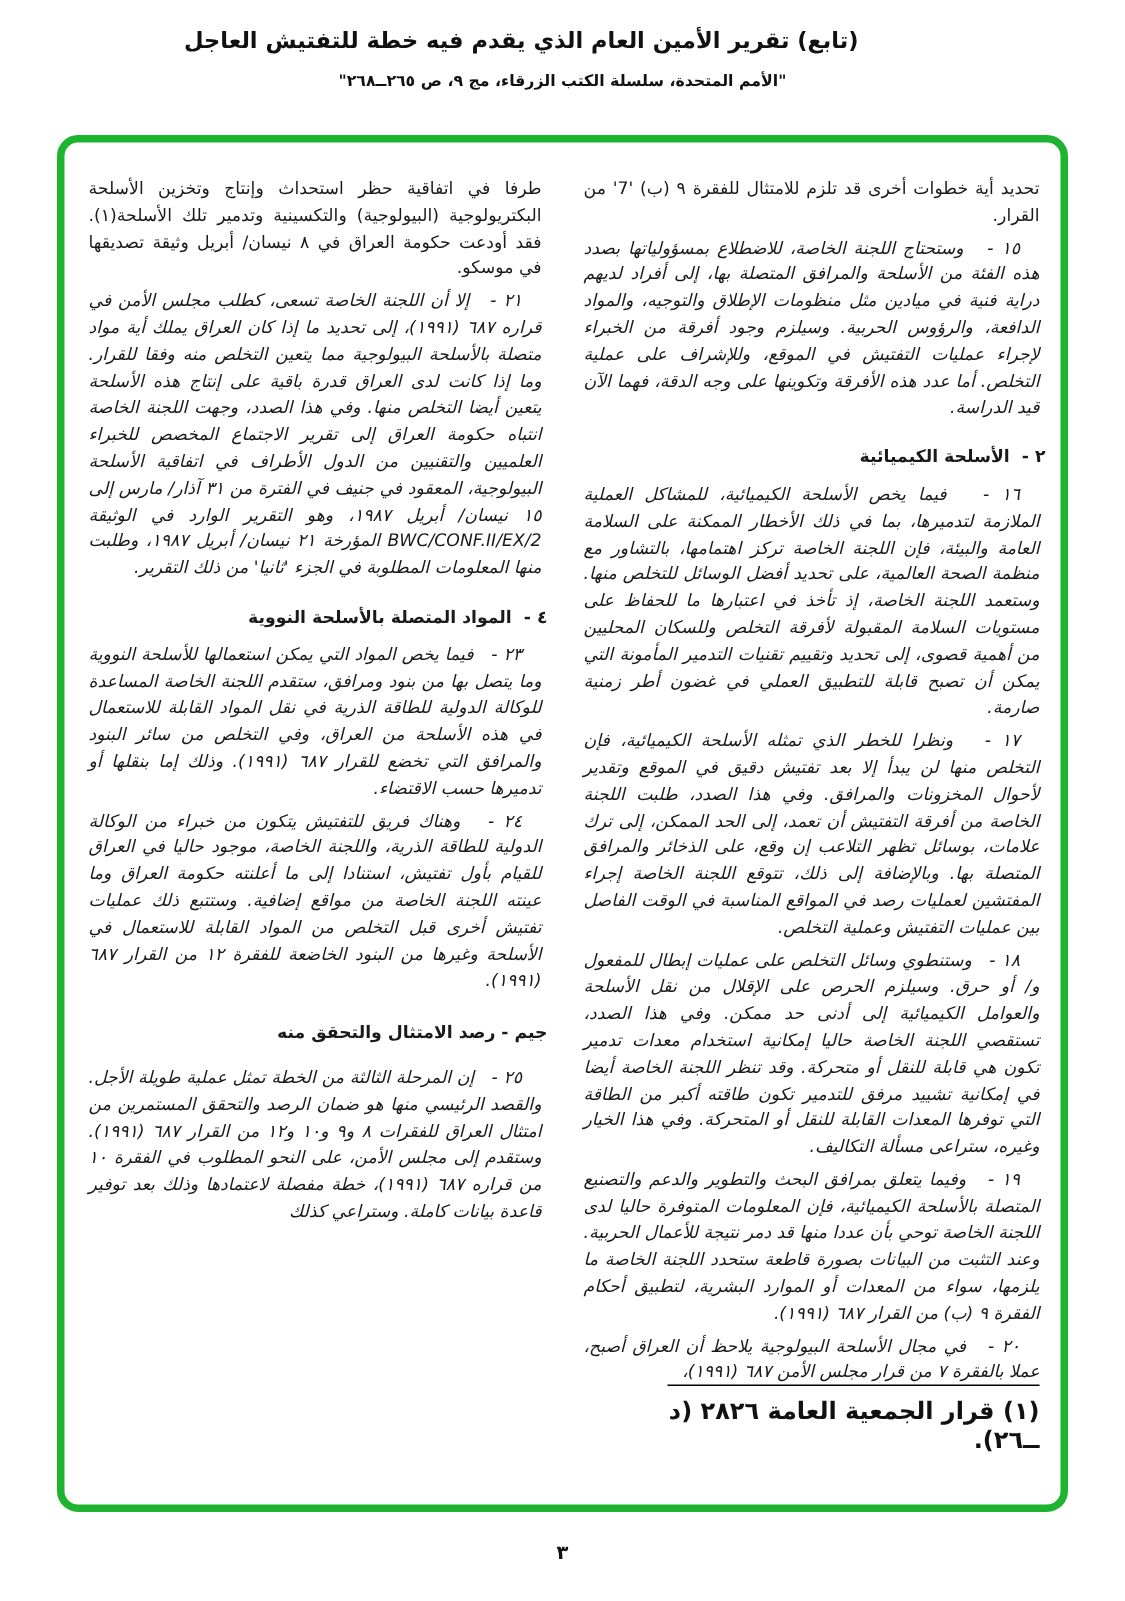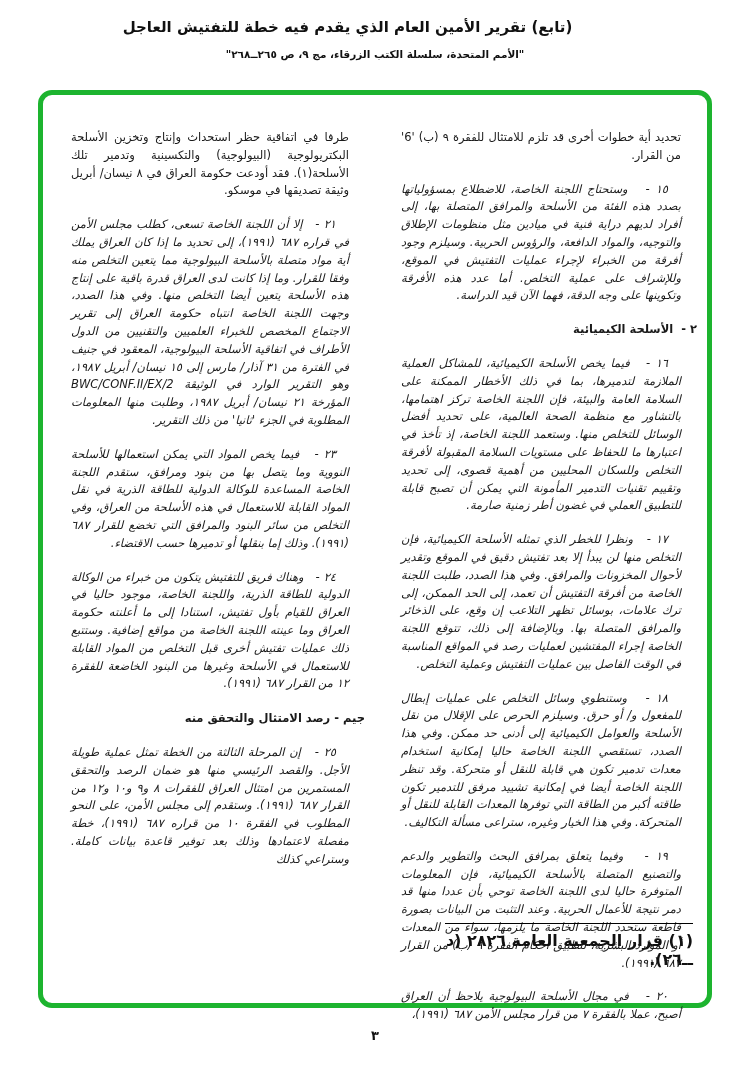--- a/index.html
+++ b/index.html
@@ -20,21 +20,21 @@
     border:5px solid var(--green,#1db42f);border-radius:14px;box-sizing:border-box;
     background:#fff;
   }
   .col{
     position:absolute;top:18px;direction:rtl;
     font-size:11.5px;line-height:17.8px;text-align:justify;text-justify:inter-word;
     color:#1a1a1a;
   }
   .col-right{right:10px;width:312px;}
   .col-left{left:12px;width:310px;}
-  .block{margin:16px;}
+  .block{margin:4px;}
   .para{text-indent:13px;font-style:italic;}
   .heading{font-weight:bold;margin:15px 0 7px;text-align:right;text-indent:0;}
   .heading-center{font-weight:bold;text-align:right;margin:17px 0 12px;text-indent:0;}
   .footnote{
     position:absolute;right:14px;bottom:34px;width:248px;
     border-top:1.5px solid #000;padding-top:7px;
     font-size:16px;font-weight:bold;text-align:right;direction:rtl;
   }
   .page-number{
     position:absolute;top:1028px;left:0;width:750px;text-align:center;
@@ -42,32 +42,33 @@
   }
 </style>
 </head>
 <body>
 
 <div class="doc-title">(تابع) تقرير الأمين العام الذي يقدم فيه خطة للتفتيش العاجل</div>
 <div class="doc-subtitle">"الأمم المتحدة، سلسلة الكتب الزرقاء، مج ٩، ص ٢٦٥ــ٢٦٨"</div>
 
 <div class="green-box">
   <div class="col col-right">
-      <div class="block continuation">تحديد أية خطوات أخرى قد تلزم للامتثال للفقرة ٩ (ب) '6' من القرار.</div>
+      <div class="block continuation">تحديد أية خطوات أخرى قد تلزم للامتثال للفقرة ٩ (ب) '7' من القرار.</div>
       <div class="block para">١٥ -&nbsp;&nbsp;&nbsp;وستحتاج اللجنة الخاصة، للاضطلاع بمسؤولياتها بصدد هذه الفئة من الأسلحة والمرافق المتصلة بها، إلى أفراد لديهم دراية فنية في ميادين مثل منظومات الإطلاق والتوجيه، والمواد الدافعة، والرؤوس الحربية. وسيلزم وجود أفرقة من الخبراء لإجراء عمليات التفتيش في الموقع، وللإشراف على عملية التخلص. أما عدد هذه الأفرقة وتكوينها على وجه الدقة، فهما الآن قيد الدراسة.</div>
       <div class="block heading">٢ -&nbsp;&nbsp;الأسلحة الكيميائية</div>
       <div class="block para">١٦ -&nbsp;&nbsp;&nbsp;فيما يخص الأسلحة الكيميائية، للمشاكل العملية الملازمة لتدميرها، بما في ذلك الأخطار الممكنة على السلامة العامة والبيئة، فإن اللجنة الخاصة تركز اهتمامها، بالتشاور مع منظمة الصحة العالمية، على تحديد أفضل الوسائل للتخلص منها. وستعمد اللجنة الخاصة، إذ تأخذ في اعتبارها ما للحفاظ على مستويات السلامة المقبولة لأفرقة التخلص وللسكان المحليين من أهمية قصوى، إلى تحديد وتقييم تقنيات التدمير المأمونة التي يمكن أن تصبح قابلة للتطبيق العملي في غضون أطر زمنية صارمة.</div>
       <div class="block para">١٧ -&nbsp;&nbsp;&nbsp;ونظرا للخطر الذي تمثله الأسلحة الكيميائية، فإن التخلص منها لن يبدأ إلا بعد تفتيش دقيق في الموقع وتقدير لأحوال المخزونات والمرافق. وفي هذا الصدد، طلبت اللجنة الخاصة من أفرقة التفتيش أن تعمد، إلى الحد الممكن، إلى ترك علامات، بوسائل تظهر التلاعب إن وقع، على الذخائر والمرافق المتصلة بها. وبالإضافة إلى ذلك، تتوقع اللجنة الخاصة إجراء المفتشين لعمليات رصد في المواقع المناسبة في الوقت الفاصل بين عمليات التفتيش وعملية التخلص.</div>
       <div class="block para">١٨ -&nbsp;&nbsp;&nbsp;وستنطوي وسائل التخلص على عمليات إبطال للمفعول و/ أو حرق. وسيلزم الحرص على الإقلال من نقل الأسلحة والعوامل الكيميائية إلى أدنى حد ممكن. وفي هذا الصدد، تستقصي اللجنة الخاصة حاليا إمكانية استخدام معدات تدمير تكون هي قابلة للنقل أو متحركة. وقد تنظر اللجنة الخاصة أيضا في إمكانية تشييد مرفق للتدمير تكون طاقته أكبر من الطاقة التي توفرها المعدات القابلة للنقل أو المتحركة. وفي هذا الخيار وغيره، ستراعى مسألة التكاليف.</div>
       <div class="block para">١٩ -&nbsp;&nbsp;&nbsp;وفيما يتعلق بمرافق البحث والتطوير والدعم والتصنيع المتصلة بالأسلحة الكيميائية، فإن المعلومات المتوفرة حاليا لدى اللجنة الخاصة توحي بأن عددا منها قد دمر نتيجة للأعمال الحربية. وعند التثبت من البيانات بصورة قاطعة ستحدد اللجنة الخاصة ما يلزمها، سواء من المعدات أو الموارد البشرية، لتطبيق أحكام الفقرة ٩ (ب) من القرار ٦٨٧ (١٩٩١).</div>
       <div class="block para">٢٠ -&nbsp;&nbsp;&nbsp;في مجال الأسلحة البيولوجية يلاحظ أن العراق أصبح، عملا بالفقرة ٧ من قرار مجلس الأمن ٦٨٧ (١٩٩١)،</div>
     </div>
   <div class="col col-left">
       <div class="block continuation">طرفا في اتفاقية حظر استحداث وإنتاج وتخزين الأسلحة البكتريولوجية (البيولوجية) والتكسينية وتدمير تلك الأسلحة(١). فقد أودعت حكومة العراق في ٨ نيسان/ أبريل وثيقة تصديقها في موسكو.</div>
       <div class="block para">٢١ -&nbsp;&nbsp;&nbsp;إلا أن اللجنة الخاصة تسعى، كطلب مجلس الأمن في قراره ٦٨٧ (١٩٩١)، إلى تحديد ما إذا كان العراق يملك أية مواد متصلة بالأسلحة البيولوجية مما يتعين التخلص منه وفقا للقرار. وما إذا كانت لدى العراق قدرة باقية على إنتاج هذه الأسلحة يتعين أيضا التخلص منها. وفي هذا الصدد، وجهت اللجنة الخاصة انتباه حكومة العراق إلى تقرير الاجتماع المخصص للخبراء العلميين والتقنيين من الدول الأطراف في اتفاقية الأسلحة البيولوجية، المعقود في جنيف في الفترة من ٣١ آذار/ مارس إلى ١٥ نيسان/ أبريل ١٩٨٧، وهو التقرير الوارد في الوثيقة BWC/CONF.II/EX/2 المؤرخة ٢١ نيسان/ أبريل ١٩٨٧، وطلبت منها المعلومات المطلوبة في الجزء 'ثانيا' من ذلك التقرير.</div>
+      <div class="block heading">٤ -&nbsp;&nbsp;المواد المتصلة بالأسلحة النووية</div>
       <div class="block para">٢٣ -&nbsp;&nbsp;&nbsp;فيما يخص المواد التي يمكن استعمالها للأسلحة النووية وما يتصل بها من بنود ومرافق، ستقدم اللجنة الخاصة المساعدة للوكالة الدولية للطاقة الذرية في نقل المواد القابلة للاستعمال في هذه الأسلحة من العراق، وفي التخلص من سائر البنود والمرافق التي تخضع للقرار ٦٨٧ (١٩٩١). وذلك إما بنقلها أو تدميرها حسب الاقتضاء.</div>
       <div class="block para">٢٤ -&nbsp;&nbsp;&nbsp;وهناك فريق للتفتيش يتكون من خبراء من الوكالة الدولية للطاقة الذرية، واللجنة الخاصة، موجود حاليا في العراق للقيام بأول تفتيش، استنادا إلى ما أعلنته حكومة العراق وما عينته اللجنة الخاصة من مواقع إضافية. وستتبع ذلك عمليات تفتيش أخرى قبل التخلص من المواد القابلة للاستعمال في الأسلحة وغيرها من البنود الخاضعة للفقرة ١٢ من القرار ٦٨٧ (١٩٩١).</div>
       <div class="block heading-center">جيم - رصد الامتثال والتحقق منه</div>
       <div class="block para">٢٥ -&nbsp;&nbsp;&nbsp;إن المرحلة الثالثة من الخطة تمثل عملية طويلة الأجل. والقصد الرئيسي منها هو ضمان الرصد والتحقق المستمرين من امتثال العراق للفقرات ٨ و٩ و١٠ و١٢ من القرار ٦٨٧ (١٩٩١). وستقدم إلى مجلس الأمن، على النحو المطلوب في الفقرة ١٠ من قراره ٦٨٧ (١٩٩١)، خطة مفصلة لاعتمادها وذلك بعد توفير قاعدة بيانات كاملة. وستراعي كذلك</div>
     </div>
   <div class="footnote">(١) قرار الجمعية العامة ٢٨٢٦ (د ــ٢٦).</div>
 </div>
 
 <div class="page-number">٣</div>
 

